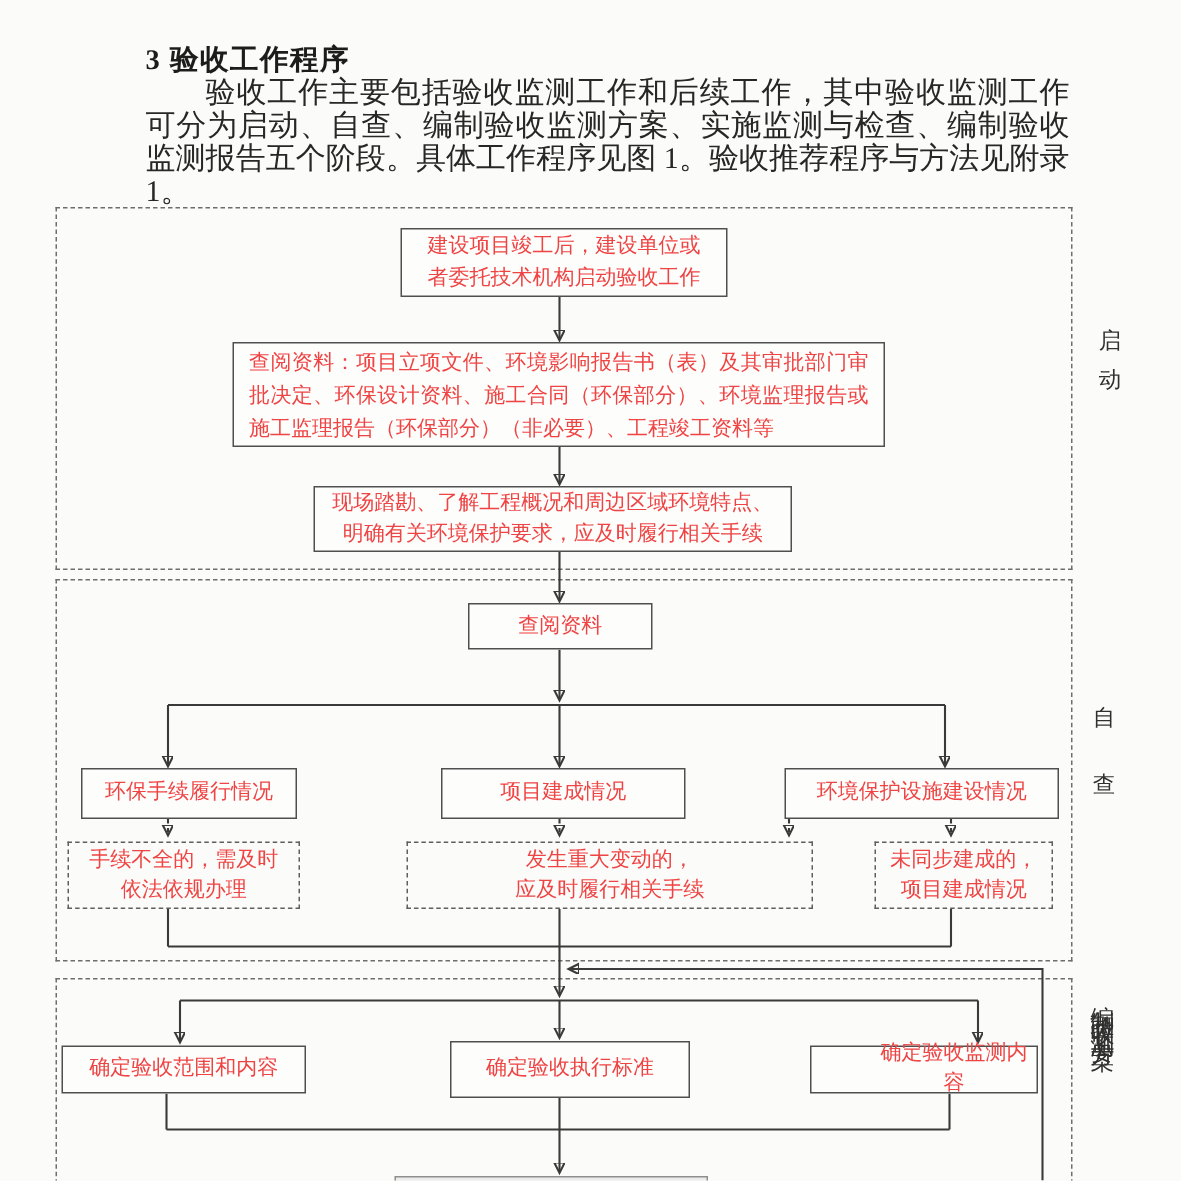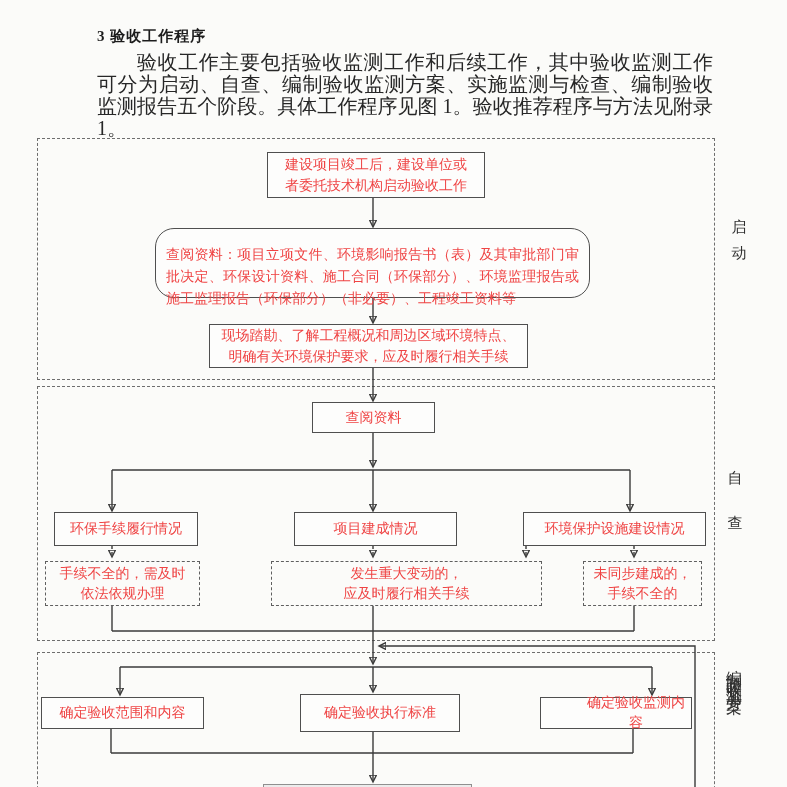--- a/index.html
+++ b/index.html
@@ -5,21 +5,21 @@
   html,body{margin:0;padding:0;}
   body{
     width:787px;height:787px;position:relative;overflow:hidden;
     background:#fbfbf9;
     font-family:"Liberation Serif","DejaVu Serif",serif;
     color:#262626;
   }
   
   .doc-heading{
     position:absolute;left:97px;top:27px;width:620px;
-    font-size:15px;font-weight:bold;color:#1c1c1c;letter-spacing:1px;
+    font-size:19px;font-weight:bold;color:#1c1c1c;letter-spacing:1px;
   }
   .doc-intro{
     position:absolute;left:97px;top:51px;width:616px;
     font-size:20px;line-height:22px;text-align:justify;
     text-indent:2em;color:#272727;
   }
   
   .section{position:absolute;border:1px dashed #6e6e6e;background:transparent;}
   #sec-launch{left:37px;top:138px;width:676px;height:240px;}
   #sec-selfcheck{left:37px;top:386px;width:676px;height:253px;}
@@ -35,21 +35,21 @@
   
   .box{
     position:absolute;border:1.5px solid #4f4f4f;background:#fdfdfc;
     display:flex;align-items:center;justify-content:center;
     font-size:14px;color:#ef4444;text-align:center;
     white-space:pre-line;line-height:20px;box-sizing:border-box;
   }
   .box.dashed{border:1px dashed #5f5f5f;background:transparent;}
   .box.flow-text{
     display:block;text-align:justify;white-space:normal;
-    padding:15px 10px;line-height:22px;border-radius:19px;
+    padding:3px 10px;line-height:22px;
   }
   #box-start{left:267px;top:152px;width:218px;height:46px;line-height:21px;}
   #box-review{left:155px;top:228px;width:435px;height:70px;}
   #box-survey{left:209px;top:324px;width:319px;height:44px;line-height:21px;}
   #box-selfcheck{left:312px;top:402px;width:123px;height:31px;}
   #box-check1{left:54px;top:512px;width:144px;height:34px;}
   #box-check2{left:294px;top:512px;width:163px;height:34px;}
   #box-check3{left:523px;top:512px;width:183px;height:34px;}
   #box-fix1{left:45px;top:561px;width:155px;height:45px;}
   #box-fix2{left:271px;top:561px;width:271px;height:45px;}
@@ -125,17 +125,17 @@
 明确有关环境保护要求，应及时履行相关手续</div>
 <div class="box" id="box-selfcheck">查阅资料</div>
 <div class="box" id="box-check1">环保手续履行情况</div>
 <div class="box" id="box-check2">项目建成情况</div>
 <div class="box" id="box-check3">环境保护设施建设情况</div>
 <div class="box dashed" id="box-fix1">手续不全的，需及时
 依法依规办理</div>
 <div class="box dashed" id="box-fix2">发生重大变动的，
 应及时履行相关手续</div>
 <div class="box dashed" id="box-fix3">未同步建成的，
-手续不全的</div>
+项目建成情况</div>
 <div class="box" id="box-scope">确定验收范围和内容</div>
 <div class="box" id="box-standard">确定验收执行标准</div>
 <div class="box" id="box-monitor">确定验收监测内容</div>
 <div id="box-next"></div>
 
 </body></html>

